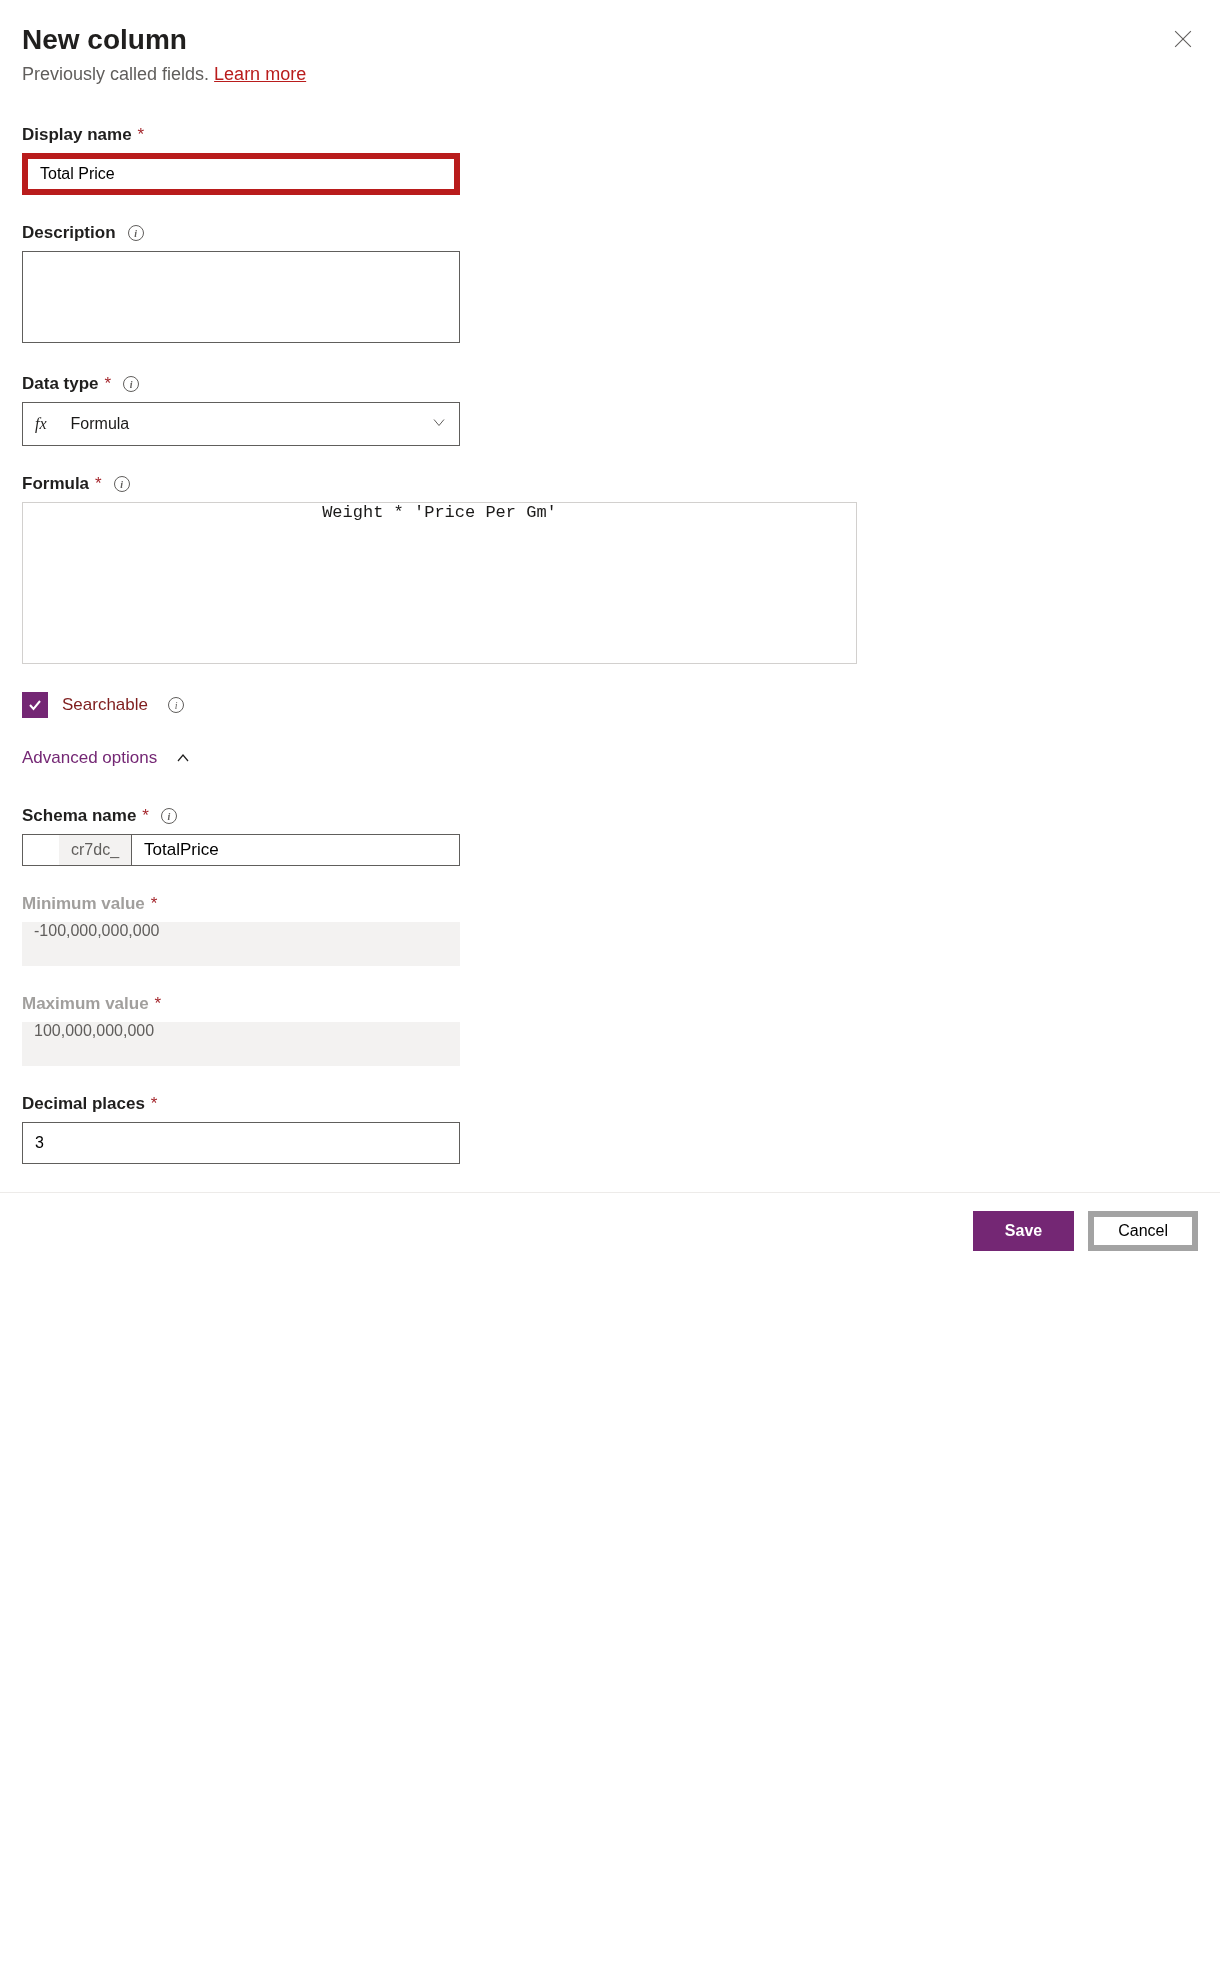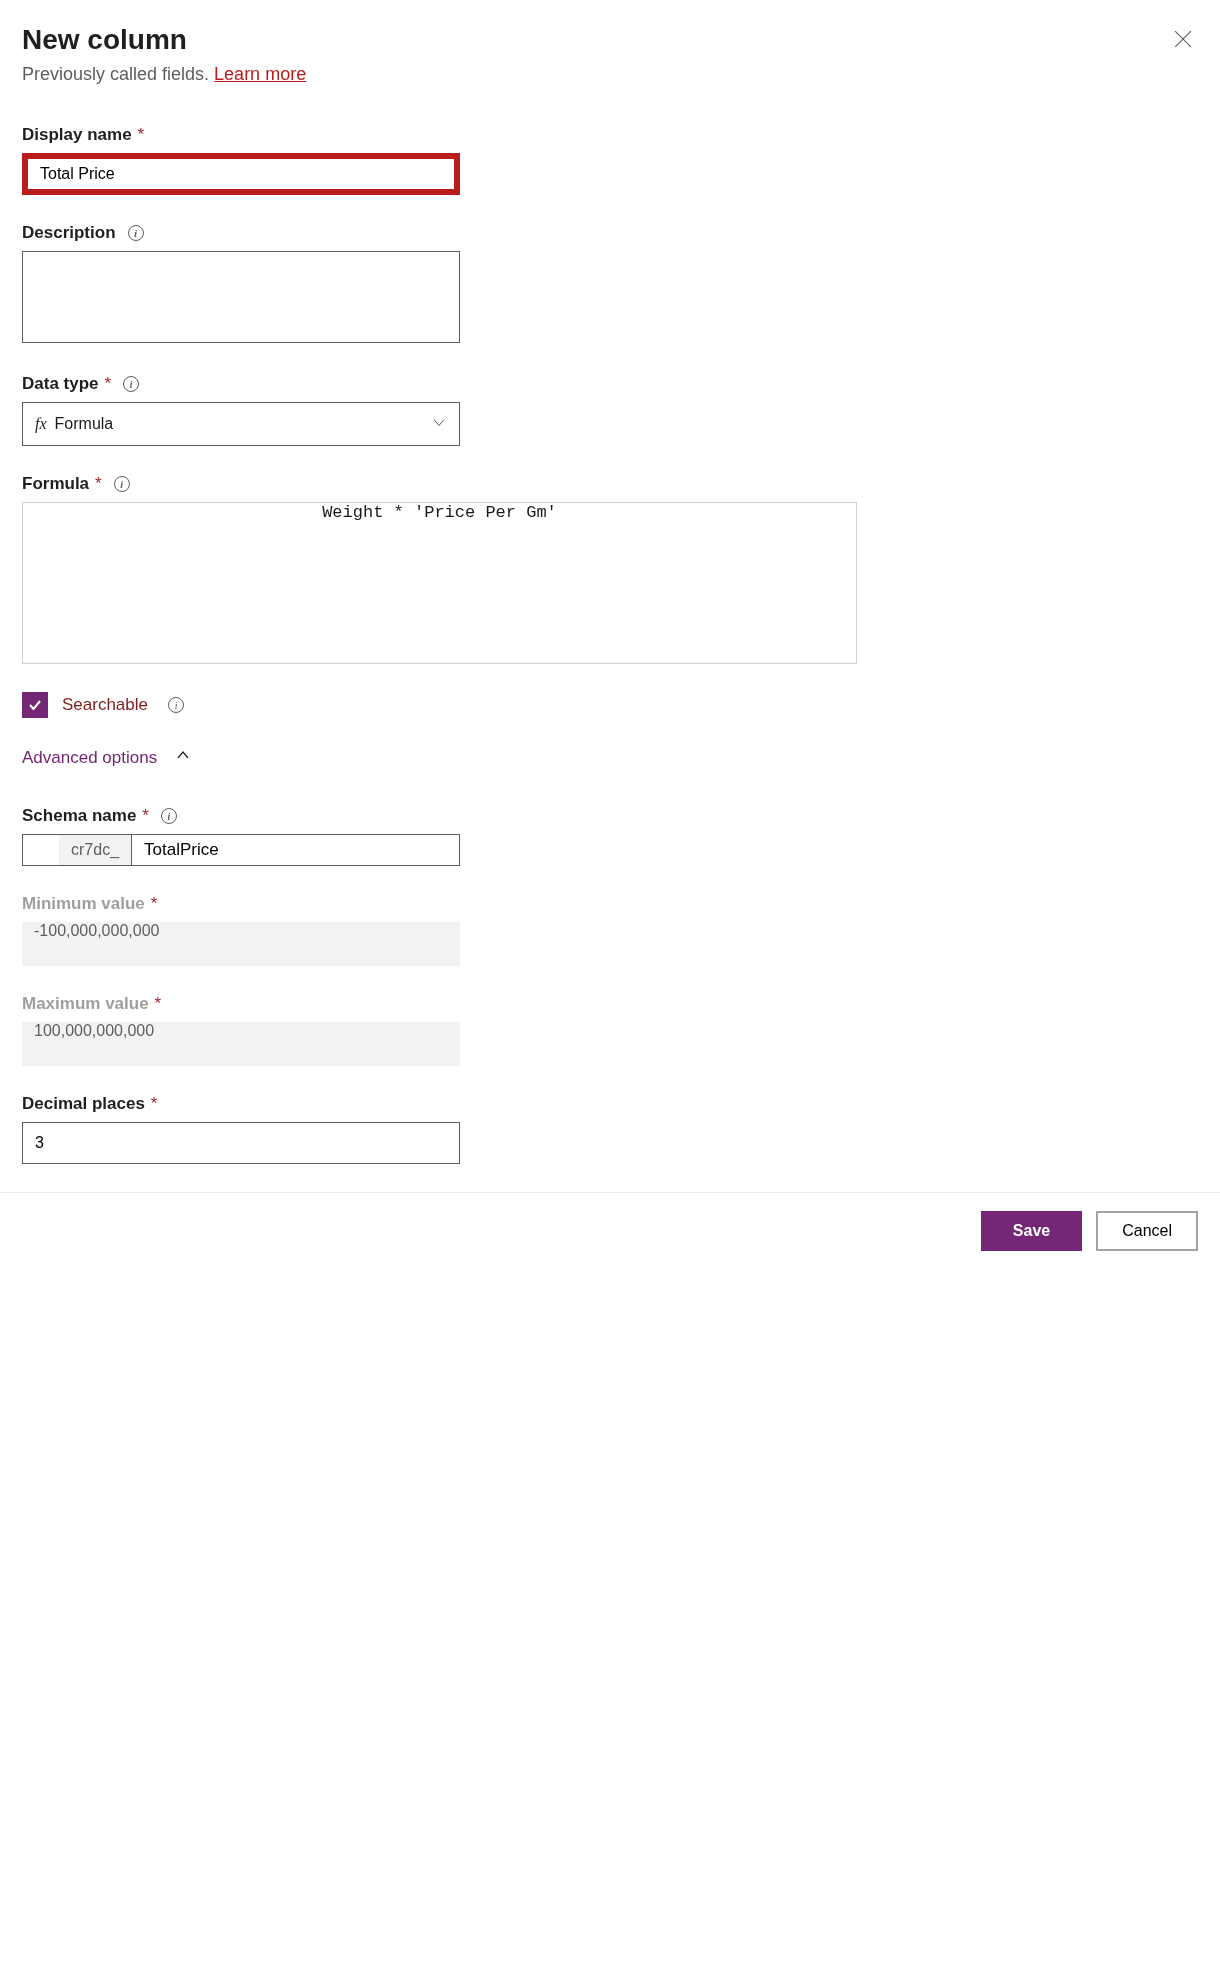--- a/index.html
+++ b/index.html
@@ -113,21 +113,21 @@
       width: 100%;
       height: 44px;
       padding: 0 40px 0 12px;
       border: 1px solid #605e5c;
       font-size: 16px;
       font-family: inherit;
       background: white;
       cursor: pointer;
       display: flex;
       align-items: center;
-      gap: 8px;
+      gap: 24px;
     }
     .fx-icon {
       font-style: italic;
       font-family: Georgia, serif;
       font-size: 16px;
       color: #201f1e;
     }
     .chevron {
       position: absolute;
       right: 14px;
@@ -168,21 +168,21 @@
     .checkbox svg {
       width: 16px;
       height: 16px;
     }
     .checkbox-label {
       font-size: 17px;
       color: #7f1d1d;
     }
     .advanced-toggle {
       display: flex;
-      align-items: flex-start;
+      align-items: center;
       gap: 19px;
       color: #742774;
       font-size: 17px;
       cursor: pointer;
       margin-bottom: 38px;
     }
     .advanced-toggle svg {
       width: 14px;
       height: 14px;
     }
@@ -228,21 +228,21 @@
       gap: 14px;
       margin-top: 20px;
       justify-content: flex-end;
     }
     .btn {
       height: 40px;
       padding: 0 24px;
       font-size: 16px;
       font-family: inherit;
       cursor: pointer;
-      border: 2px solid #a3a3a3;
+      border: 6px solid #a3a3a3;
       background: white;
     }
     .btn.primary {
       background: #742774;
       color: white;
       border: none;
       font-weight: 600;
       padding: 0 32px;
     }
   </style>

